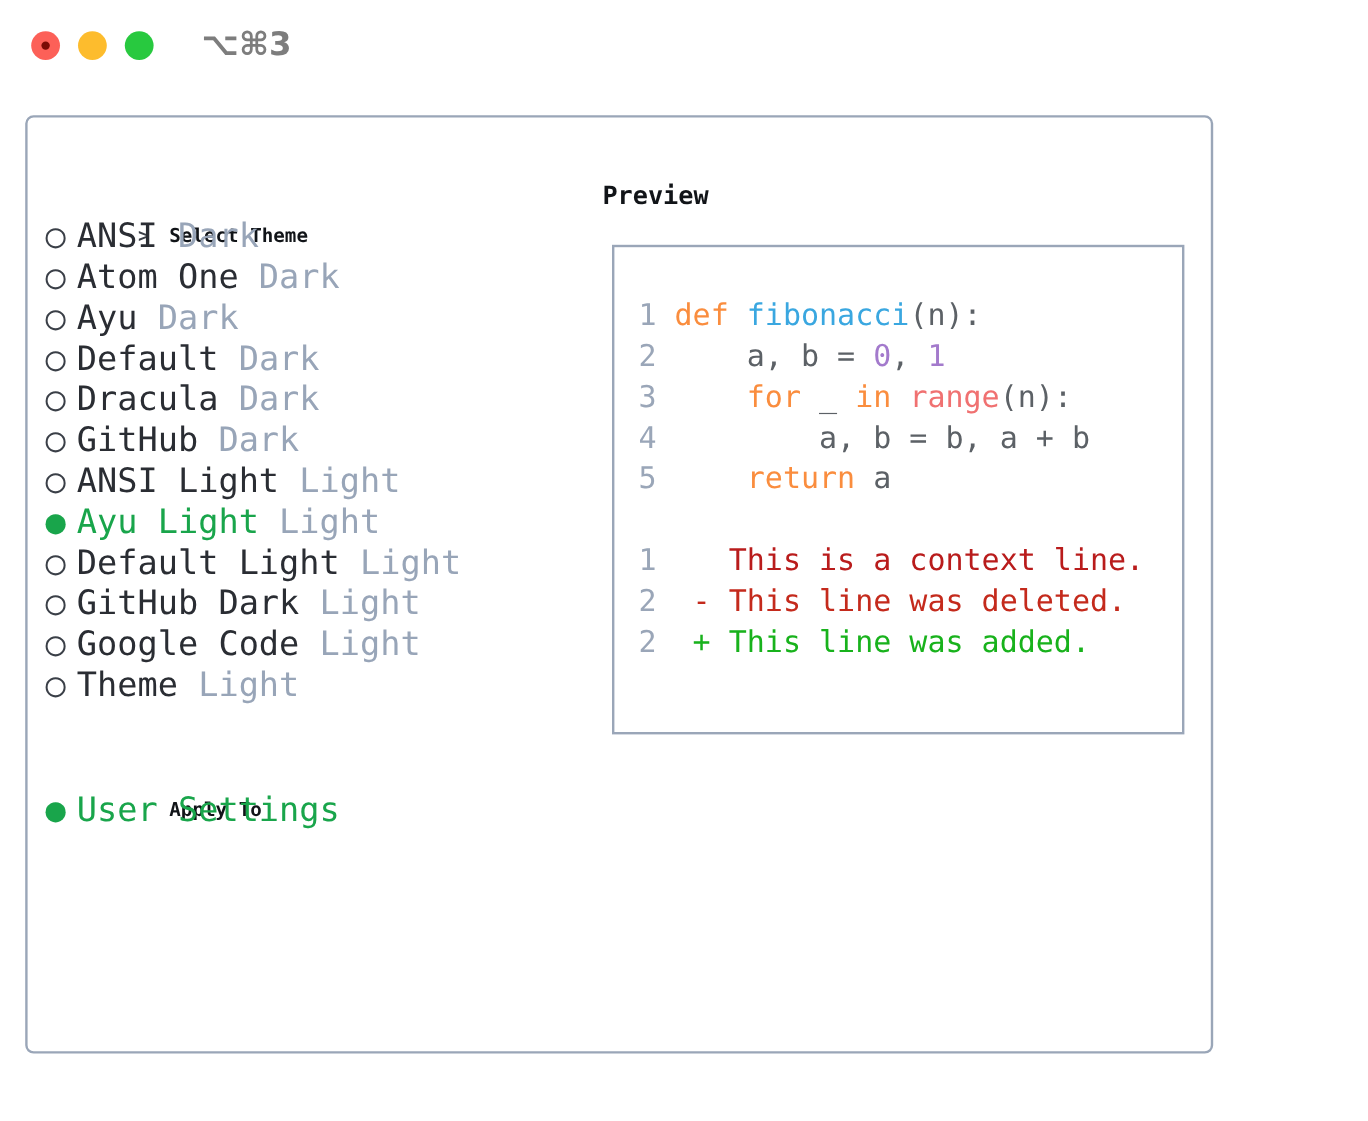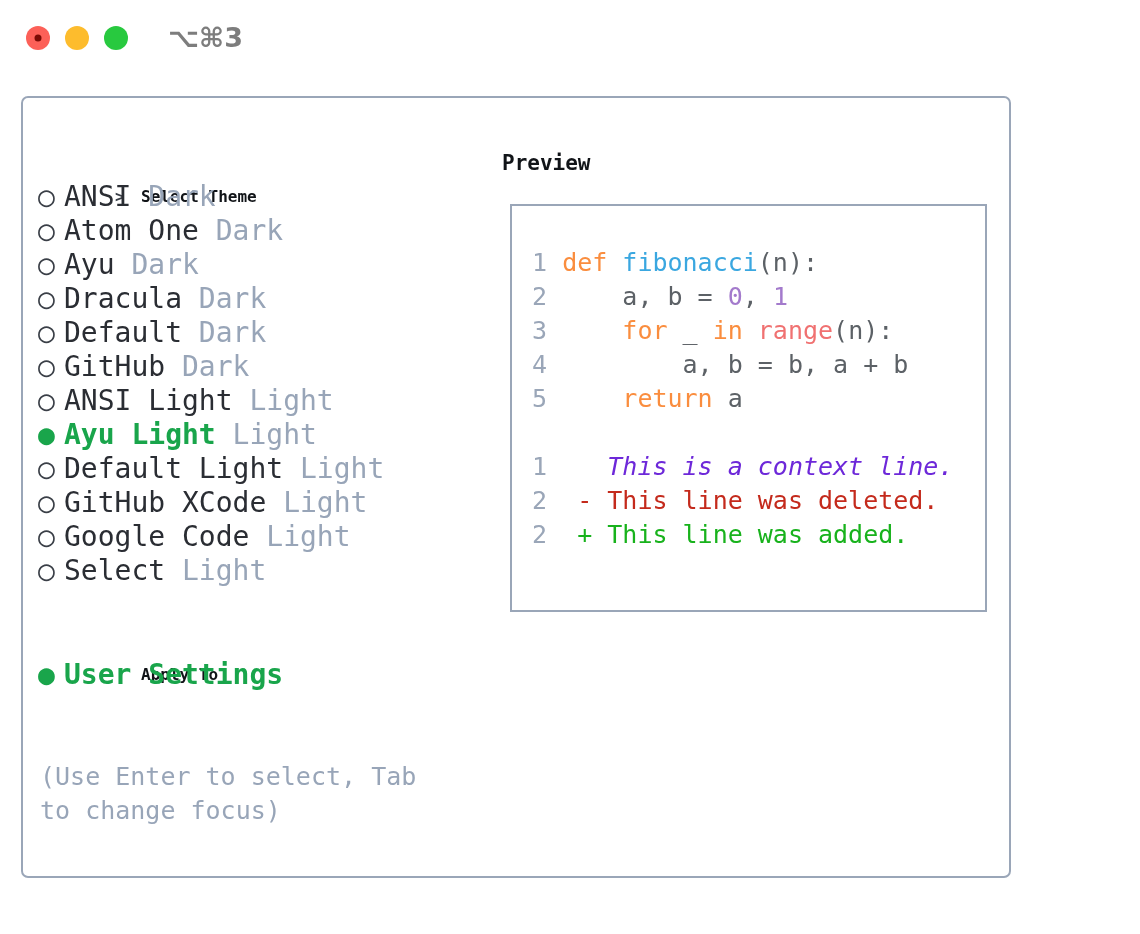--- a/index.html
+++ b/index.html
@@ -111,21 +111,21 @@
   .marker {
     display: inline-block;
     width: 26px;
     color: #3a3f47;
   }
   .marker-sel { color: #19a54b; }
 
   .meta {
     color: #98a5b8;
   }
-  .sel-text { color: #19a54b; font-weight: bold; }
+  .sel-text { color: #19a54b; }
 
   #apply-panel {
     position: absolute;
     left: 15px;
     top: 526px;
     width: 460px;
   }
 
   #help-text {
     position: absolute;
@@ -170,21 +170,21 @@
   }
   .cline { height: 34px; line-height: 34px; white-space: pre; }
   .lnum { color: #9aa6b8; }
   .kw   { color: #fa8d3e; }
   .fn   { color: #3aa7e0; }
   .num  { color: #a37acc; }
   .bi   { color: #f07171; }
   .plain{ color: #5c6166; }
   .gap  { height: 34px; }
 
-  .d-ctx { color: #6d28d9; font-style: italic; }
+  .d-ctx { color: #b91c1c; }
   .d-del { color: #c42a1c; }
   .d-add { color: #18b21c; }
 </style>
 </head>
 <body>
 
 <div id="app-window">
 
   <div id="titlebar">
     <div class="traffic-lights">
@@ -198,42 +198,41 @@
   <div id="card">
 
     <div id="theme-panel">
       <div class="row heading">
         <span class="marker">&gt;</span><span>Select Theme</span>
       </div>
       <div id="theme-list">
           <div class="row"><span class="marker">○</span><span>ANSI</span><span class="meta"> Dark</span></div>
           <div class="row"><span class="marker">○</span><span>Atom One</span><span class="meta"> Dark</span></div>
           <div class="row"><span class="marker">○</span><span>Ayu</span><span class="meta"> Dark</span></div>
+          <div class="row"><span class="marker">○</span><span>Default</span><span class="meta"> Dark</span></div>
           <div class="row"><span class="marker">○</span><span>Dracula</span><span class="meta"> Dark</span></div>
-          <div class="row"><span class="marker">○</span><span>Default</span><span class="meta"> Dark</span></div>
           <div class="row"><span class="marker">○</span><span>GitHub</span><span class="meta"> Dark</span></div>
           <div class="row"><span class="marker">○</span><span>ANSI Light</span><span class="meta"> Light</span></div>
           <div class="row"><span class="marker marker-sel">●</span><span class="sel-text">Ayu Light</span><span class="meta"> Light</span></div>
           <div class="row"><span class="marker">○</span><span>Default Light</span><span class="meta"> Light</span></div>
-          <div class="row"><span class="marker">○</span><span>GitHub XCode</span><span class="meta"> Light</span></div>
+          <div class="row"><span class="marker">○</span><span>GitHub Dark</span><span class="meta"> Light</span></div>
           <div class="row"><span class="marker">○</span><span>Google Code</span><span class="meta"> Light</span></div>
-          <div class="row"><span class="marker">○</span><span>Select</span><span class="meta"> Light</span></div>
+          <div class="row"><span class="marker">○</span><span>Theme</span><span class="meta"> Light</span></div>
         </div>
     </div>
 
     <div id="apply-panel">
       <div class="row heading">
         <span class="marker"> </span><span>Apply To</span>
       </div>
       <div id="apply-list">
           <div class="row"><span class="marker marker-sel">●</span><span class="sel-text">User Settings</span></div>
         </div>
     </div>
 
-    <div id="help-text">(Use Enter to select, Tab to change focus)</div>
 
     <div id="preview-title">Preview</div>
 
     <div id="preview-box">
       <div id="code-area"><div class="cline"><span class="lnum">1</span><span class="plain"> </span><span class="kw">def </span><span class="fn">fibonacci</span><span class="plain">(n):</span></div><div class="cline"><span class="lnum">2</span><span class="plain"> </span><span class="plain">    a, b = </span><span class="num">0</span><span class="plain">, </span><span class="num">1</span></div><div class="cline"><span class="lnum">3</span><span class="plain"> </span><span class="kw">    for </span><span class="plain">_ </span><span class="kw">in </span><span class="bi">range</span><span class="plain">(n):</span></div><div class="cline"><span class="lnum">4</span><span class="plain"> </span><span class="plain">        a, b = b, a + b</span></div><div class="cline"><span class="lnum">5</span><span class="plain"> </span><span class="kw">    return </span><span class="plain">a</span></div><div class="gap"></div><div class="cline"><span class="lnum">1</span><span class="d-ctx">    </span><span class="d-ctx">This is a context line.</span></div><div class="cline"><span class="lnum">2</span><span class="d-del">  - </span><span class="d-del">This line was deleted.</span></div><div class="cline"><span class="lnum">2</span><span class="d-add">  + </span><span class="d-add">This line was added.</span></div></div>
     </div>
 
   </div>
 </div>
 

